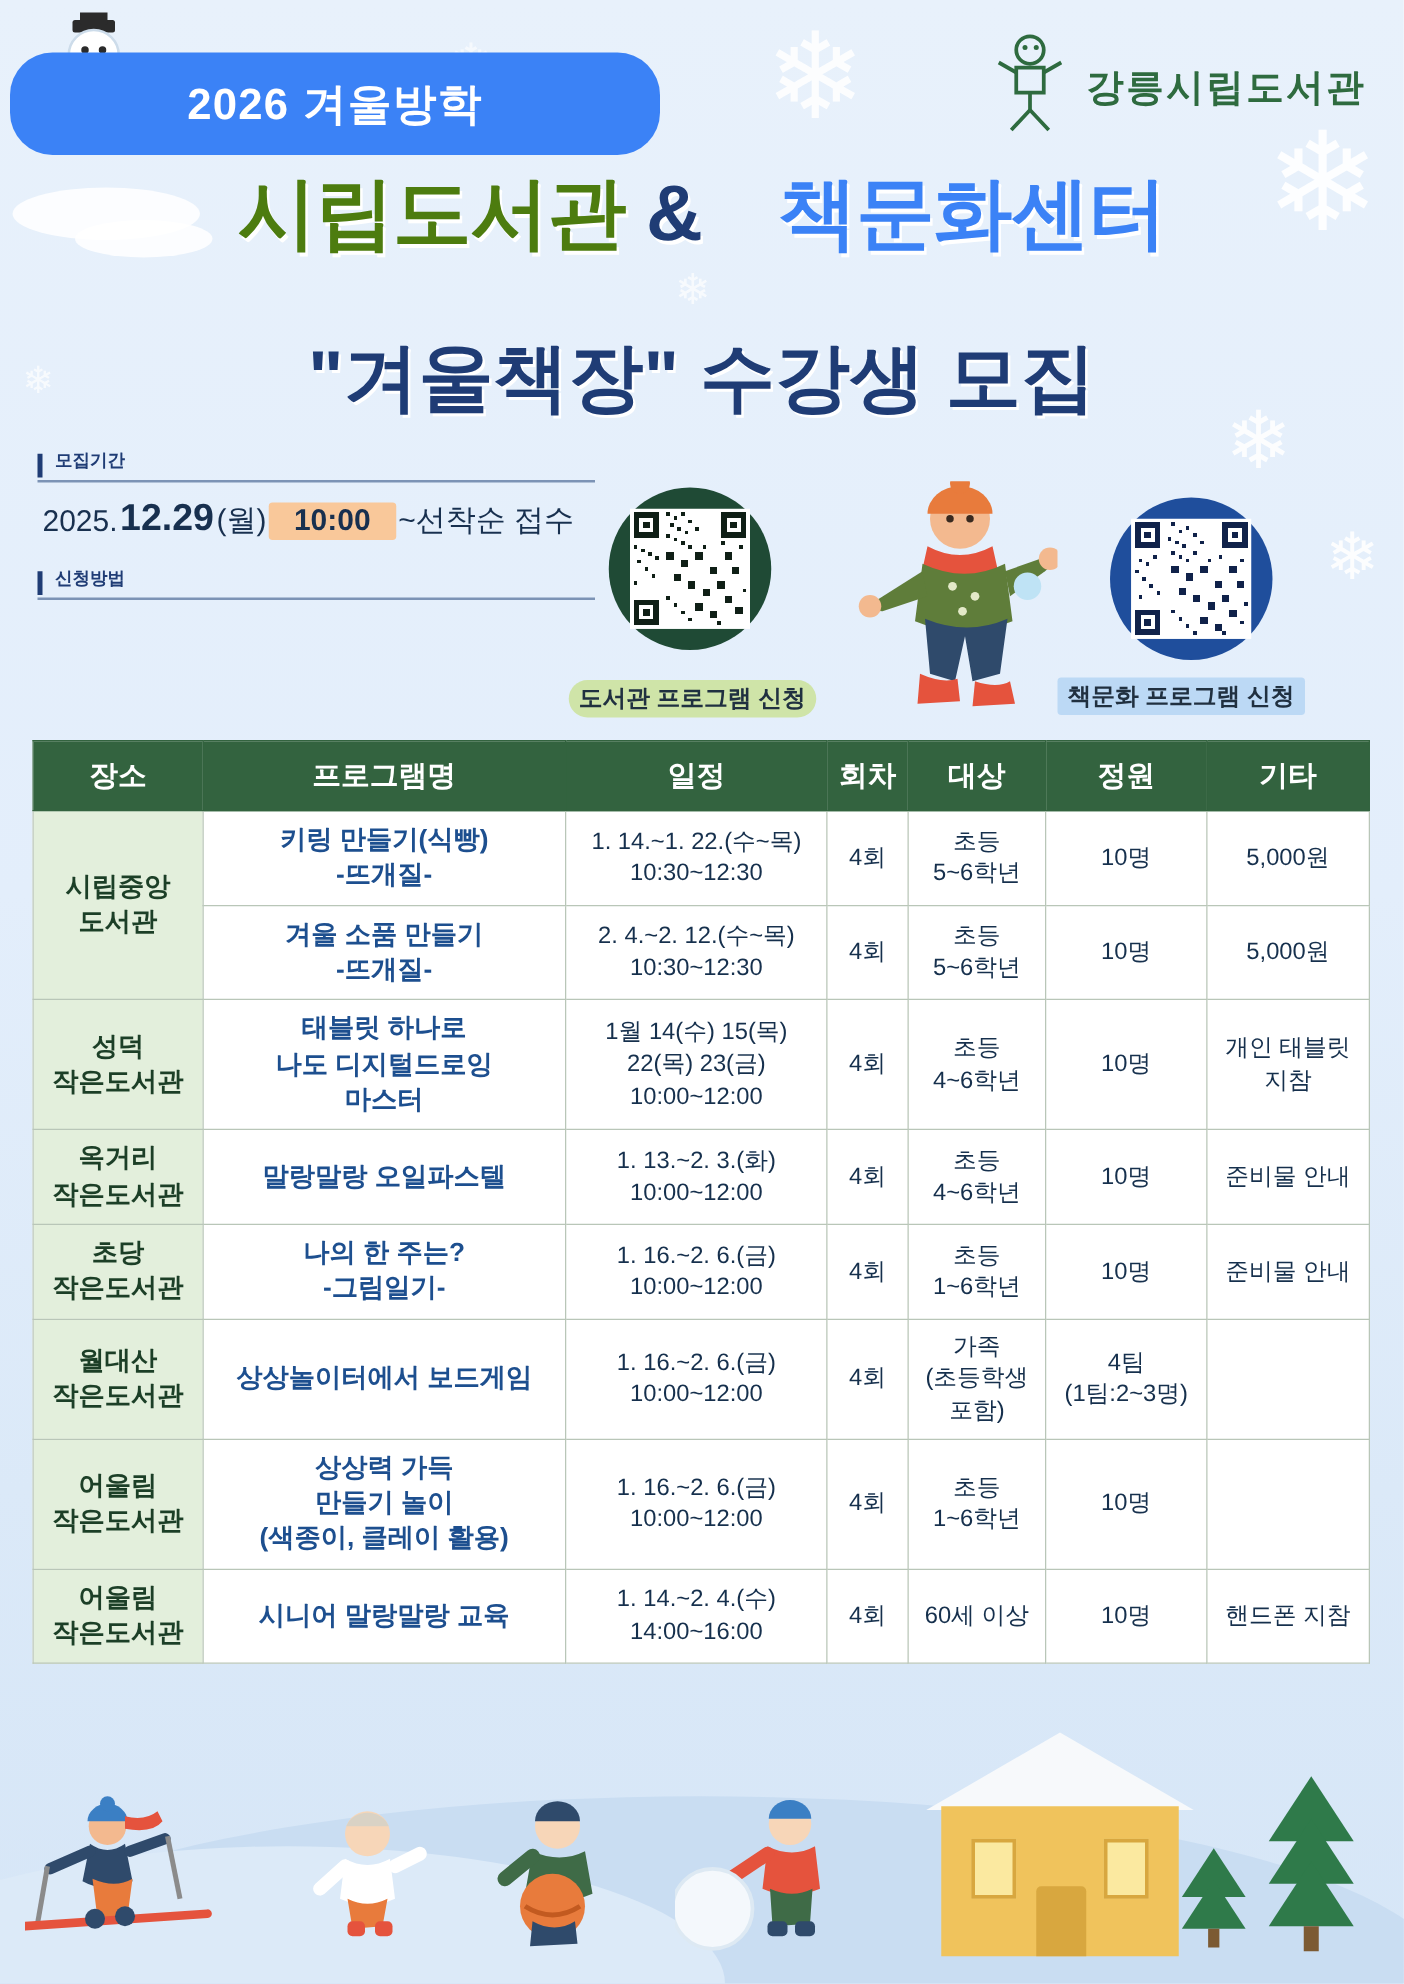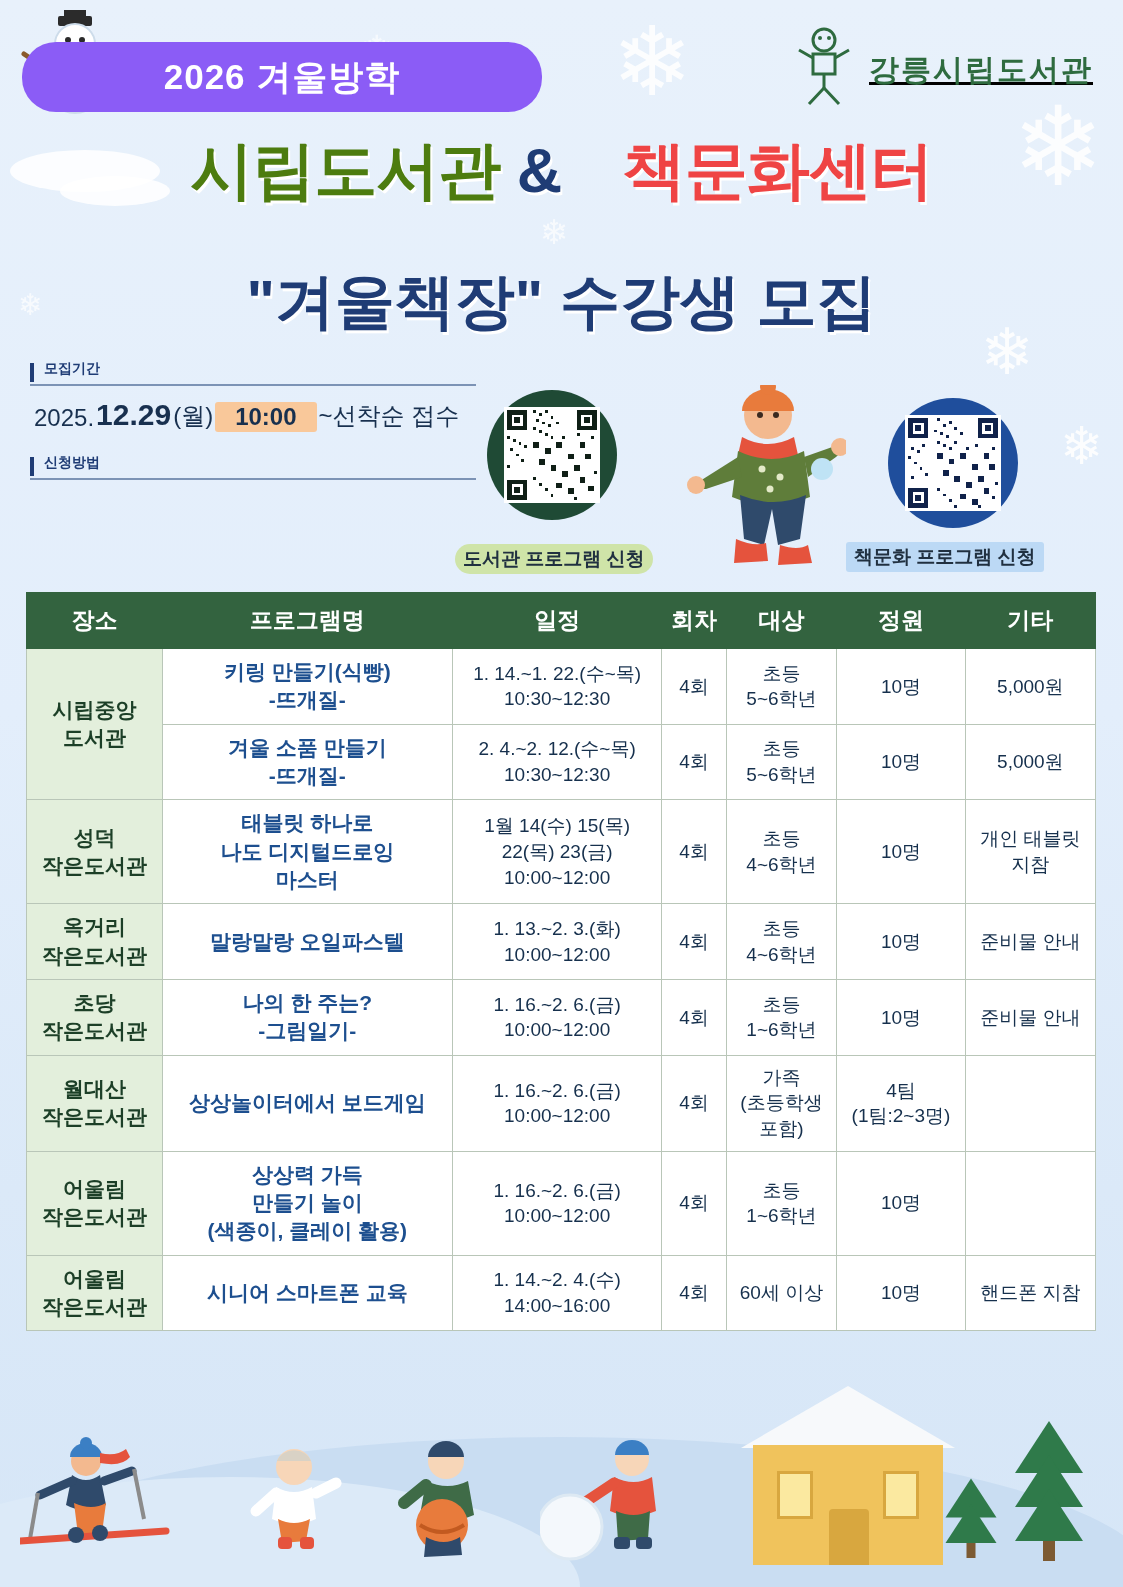--- a/index.html
+++ b/index.html
@@ -7,33 +7,33 @@
     width:1123px;height:1587px;position:relative;overflow:hidden;
     font-family:"Liberation Sans","DejaVu Sans",sans-serif;
     background:linear-gradient(180deg,#e8f1fb 0%,#e3eefb 45%,#dbe9f8 75%,#d6e6f7 100%);
   }
   
   .flake{position:absolute;color:#ffffff;opacity:.9;line-height:1;pointer-events:none;}
   .cloud{position:absolute;background:#fff;opacity:.85;border-radius:50%;}
   
   .snowman-badge{position:absolute;left:18px;top:10px;width:110px;height:110px;}
   .badge{
-    position:absolute;left:22px;top:42px;width:520px;height:70px;border-radius:34px;
-    background:#8b5cf6;display:flex;align-items:center;justify-content:center;
+    position:absolute;left:8px;top:42px;width:520px;height:82px;border-radius:34px;
+    background:#3b82f6;display:flex;align-items:center;justify-content:center;
   }
   .badge span{color:#fff;font-size:35px;font-weight:bold;letter-spacing:1px;}
-  .logo-wrap{position:absolute;right:30px;top:24px;display:flex;align-items:center;gap:12px;text-decoration:underline;}
+  .logo-wrap{position:absolute;right:30px;top:24px;display:flex;align-items:center;gap:12px;}
   .logo-text{color:#2e6b3f;font-size:30px;font-weight:bold;letter-spacing:2px;}
   .title1{
     position:absolute;top:128px;left:0;width:100%;text-align:center;
     font-size:63px;font-weight:bold;letter-spacing:-1px;
   }
   .title1 .g{color:#4d7c0f;text-shadow:2px 3px 0 #ffffff;}
   .title1 .amp{color:#1f3c75;text-shadow:2px 3px 0 #ffffff;}
-  .title1 .b{color:#ef4444;text-shadow:2px 3px 0 #ffffff;margin-left:45px;}
+  .title1 .b{color:#3b82f6;text-shadow:2px 3px 0 #ffffff;margin-left:45px;}
   .title2{
     position:absolute;top:262px;left:0;width:100%;text-align:center;
     font-size:60px;font-weight:bold;color:#1f3c75;text-shadow:2px 3px 0 #ffffff;
   }
   
   .info{position:absolute;left:30px;top:360px;width:470px;color:#18304f;}
   .info h3{
     margin:0 0 6px 0;font-size:14px;color:#1f3c75;border-bottom:2px solid #7c93b5;
     padding:0 0 6px 14px;position:relative;display:block;width:92%;
   }
@@ -365,21 +365,21 @@
         <td class="place">어울림<br>작은도서관</td>
         <td class="prog">상상력 가득<br>만들기 놀이<br>(색종이, 클레이 활용)</td>
         <td>1. 16.~2. 6.(금)<br>10:00~12:00</td>
         <td>4회</td>
         <td>초등<br>1~6학년</td>
         <td>10명</td>
         <td></td>
       </tr>
       <tr>
         <td class="place">어울림<br>작은도서관</td>
-        <td class="prog">시니어 스마트폰 교육</td>
+        <td class="prog">시니어 말랑말랑 교육</td>
         <td>1. 14.~2. 4.(수)<br>14:00~16:00</td>
         <td>4회</td>
         <td>60세 이상</td>
         <td>10명</td>
         <td>핸드폰 지참</td>
       </tr>
     </tbody>
 </table>
 
 <div class="hill"></div>

